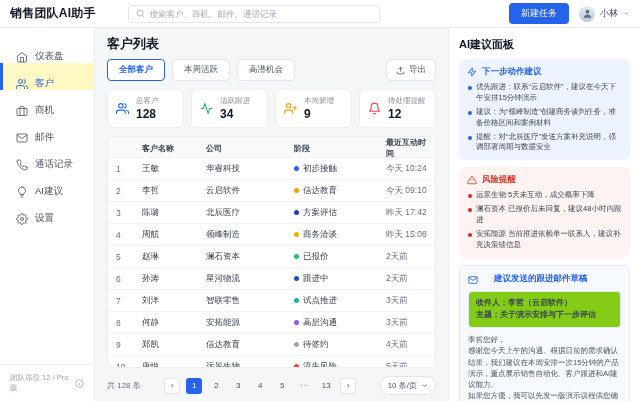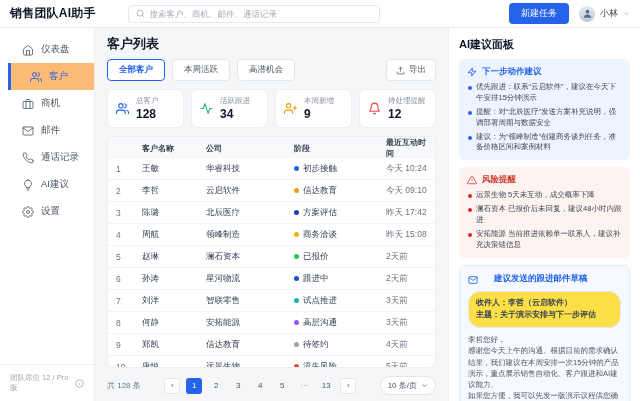--- a/index.html
+++ b/index.html
@@ -23,24 +23,24 @@
   .userchip { display:flex; align-items:center; gap:5px; cursor:pointer; }
   .avatar { width:16px; height:16px; border-radius:50%; background:#cfdcEA;
     background:linear-gradient(180deg,#e3ecf5,#b9c9d9); display:flex; align-items:center; justify-content:center; color:#5b6b7b; }
   .username { font-size:9px; color:#374151; }
 
   
   .shell { display:flex; height:373px; }
 
   
   .sidebar { width:95px; background:#fff; border-right:1px solid #eceef1; position:relative; padding-top:8px; }
-  .side-item { height:27px; display:flex; align-items:center; gap:7px; padding-left:19px;
+  .side-item { height:27px; display:flex; align-items:flex-end; gap:7px; padding-left:13px;
     font-size:9.5px; color:#4b5563; cursor:pointer; border-left:3px solid transparent; }
   .side-item .ic { width:12px; height:12px; color:#6b7280; }
-  .side-item.active { background:#fdba74; border-left-color:#2563eb; color:#2563eb;margin-left:8px; }
+  .side-item.active { background:#fef9c3; border-left-color:#2563eb; color:#2563eb; }
   .side-item.active .ic { color:#2563eb; }
   .side-foot { position:absolute; left:0; right:0; bottom:0; border-top:1px solid #eef0f2;
     padding:8px 10px; font-size:7.5px; color:#9ca3af; display:flex; align-items:center; gap:4px; }
   .side-foot .ic { width:9px; height:9px; }
 
   
   .main { flex:1; background:#f5f6f8; padding:7px 12px 6px; display:flex; flex-direction:column; min-width:0;justify-content:center; }
   .page-title { font-size:13px; font-weight:bold; color:#111827; }
   .tabs-row { display:flex; align-items:center; gap:7px; margin-top:6px; }
   .tab { font-size:8.5px; color:#4b5563; background:#fff; border:1px solid #e3e6ea;
@@ -89,21 +89,21 @@
   .ai-card-head .ic { width:10px; height:10px; }
   .ai-list { margin-top:4px; }
   .ai-item { position:relative; padding-left:9px; font-size:7.5px; line-height:1.45; color:#3f4754; margin-top:3px; }
   .ai-item::before { content:""; position:absolute; left:1px; top:4px; width:4px; height:4px; border-radius:50%; }
   .ai-card.blue .ai-item::before { background:#2563eb; }
   .ai-card.red .ai-item::before { background:#dc2626; }
 
   .email-card { background:#f6f9ff; border:1px solid #e2ecfc; border-radius:6px; padding:7px 8px; margin-top:7px; }
   .email-head { display:flex; align-items:flex-end; gap:16px; font-size:8.5px; font-weight:bold; color:#2563eb; }
   .email-head .ic { width:10px; height:10px; }
-  .email-meta { background:#fde047; border:1px solid #e6eaf0; border-radius:12px; padding:5px 7px; margin-top:6px; }
+  .email-meta { background:#84cc16; border:1px solid #e6eaf0; border-radius:4px; padding:5px 7px; margin-top:6px; }
   .email-meta div { font-size:8px; font-weight:bold; color:#374151; line-height:1.6; }
   .email-body { margin-top:6px; font-size:7.5px; line-height:1.5; color:#4b5563; }
 </style>
 </head>
 <body>
 
 <div class="topbar">
   <div class="logo">销售团队AI助手</div>
   <div class="search">
     <span class="ic" style="width:9px;height:9px;">
@@ -431,22 +431,22 @@
       <div class="ai-card-head">
         <span class="ic">
           <svg viewBox="0 0 24 24" fill="none" stroke="currentColor" stroke-width="2">
               <polygon points="13 2 3 14 12 14 11 22 21 10 12 10"></polygon>
             </svg>
         </span>
         <span>下一步动作建议</span>
       </div>
       <div class="ai-list" id="next-actions-list">
           <div class="ai-item">优先跟进：联系“云启软件”，建议在今天下午安排15分钟演示</div>
+          <div class="ai-item">建议：为“领峰制造”创建商务谈判任务，准备价格区间和案例材料</div>
           <div class="ai-item">提醒：对“北辰医疗”发送方案补充说明，强调部署周期与数据安全</div>
-          <div class="ai-item">建议：为“领峰制造”创建商务谈判任务，准备价格区间和案例材料</div>
         </div>
     </div>
 
     <div class="ai-card red">
       <div class="ai-card-head">
         <span class="ic">
           <svg viewBox="0 0 24 24" fill="none" stroke="currentColor" stroke-width="2">
               <path d="M10.29 3.86L1.82 18a2 2 0 0 0 1.71 3h16.94a2 2 0 0 0 1.71-3L13.71 3.86a2 2 0 0 0-3.42 0z"></path>
               <line x1="12" y1="9" x2="12" y2="13"></line>
               <line x1="12" y1="17" x2="12.01" y2="17"></line>

